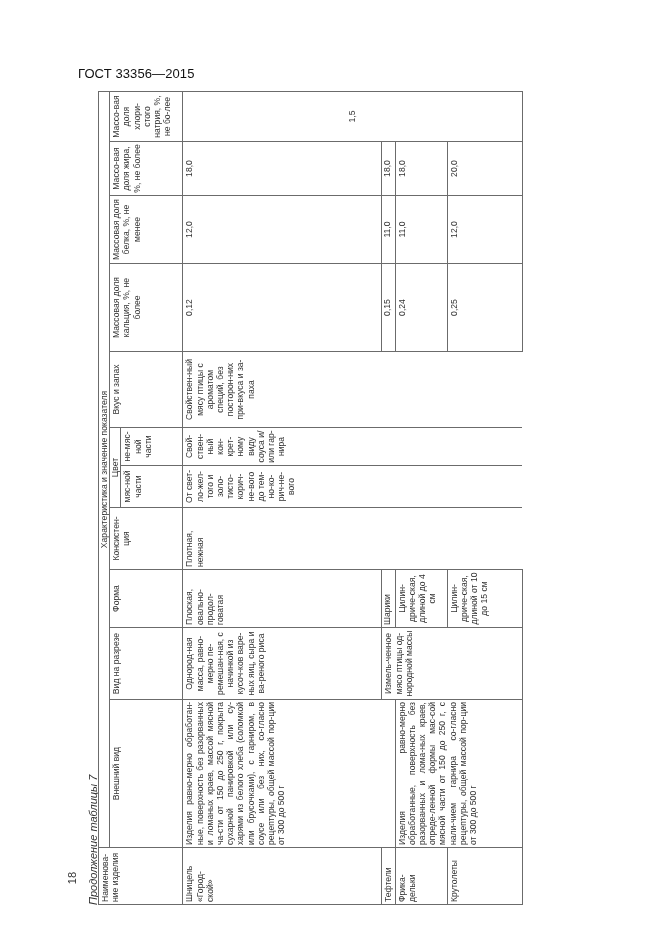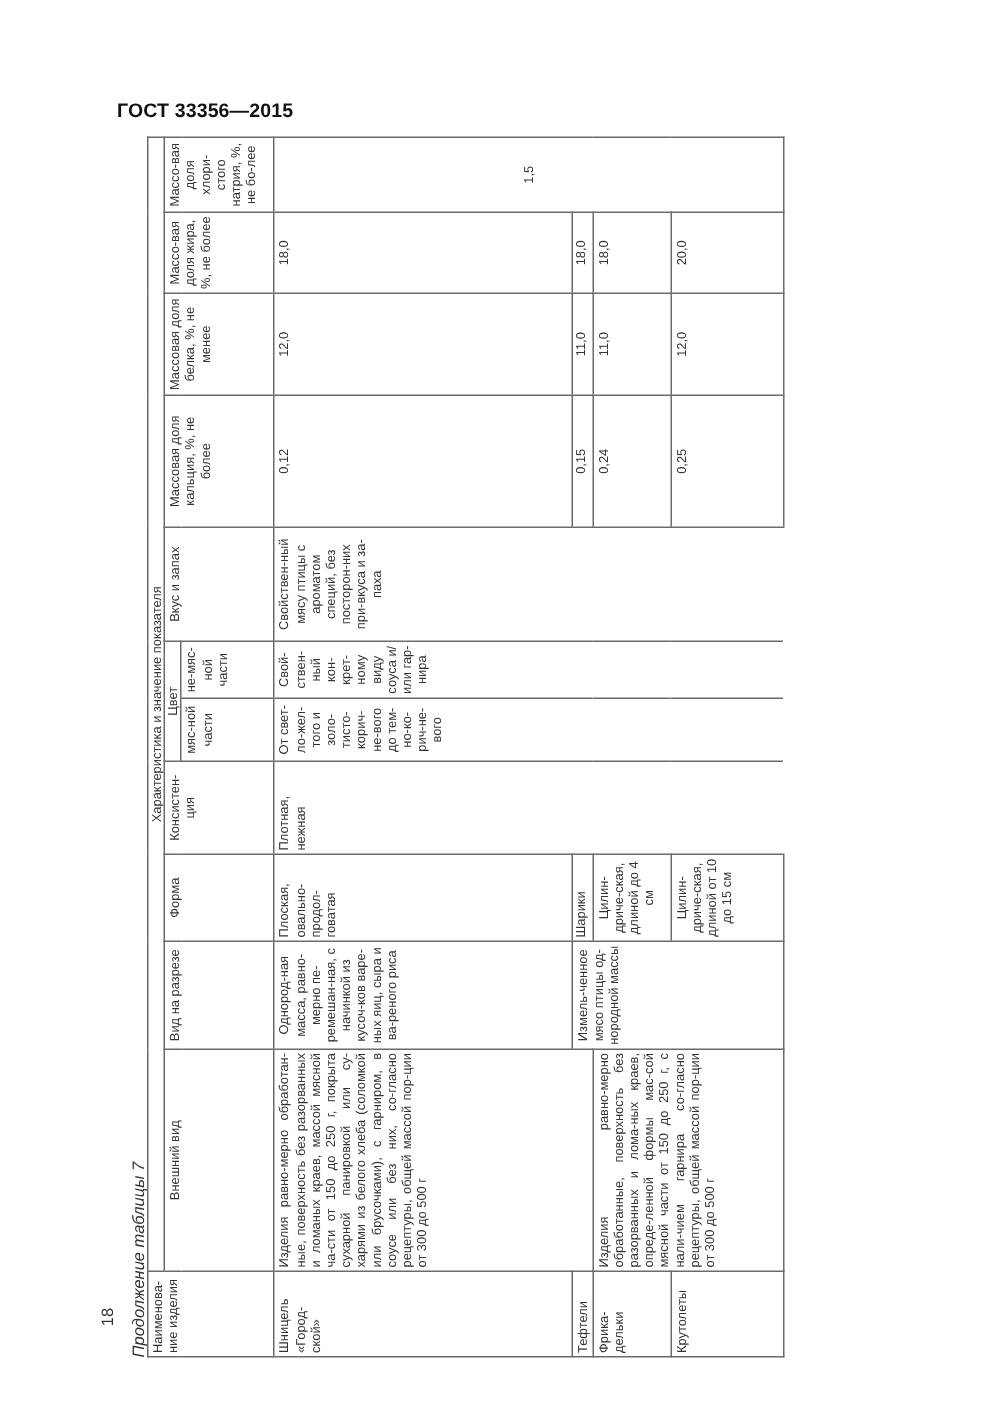--- a/index.html
+++ b/index.html
@@ -1,18 +1,18 @@
 <!DOCTYPE html>
 <html><head>
 <meta charset="utf-8">
 <style>
   html, body { margin:0; padding:0; background:#ffffff; }
   body { width:661px; height:935px; position:relative; overflow:hidden;
          font-family:"Liberation Sans", sans-serif; color:#222; }
-  .doc-header { position:absolute; left:78px; top:66px; font-size:13px; font-weight:bold;
+  .doc-header { position:absolute; left:78px; top:66px; font-size:13px; font-weight:normal;
                 font-family:"Liberation Sans", sans-serif; color:#111; letter-spacing:0.1px; }
   .page-num { position:absolute; left:66px; top:872px; font-size:11px; color:#333;
               transform:rotate(-90deg); transform-origin:center; }
   
   .rot { position:absolute; left:88px; top:905px; width:813px; height:432px;
          transform-origin:0 0; transform:rotate(-90deg); }
   .caption { position:absolute; left:0; top:0; height:11px; font-size:11px; font-style:italic;
              color:#333; white-space:nowrap; line-height:11px; }
   table.t { position:absolute; left:0; top:10px; width:813px; border-collapse:collapse;
             table-layout:fixed; font-size:8.6px; line-height:10.2px; color:#333; }

